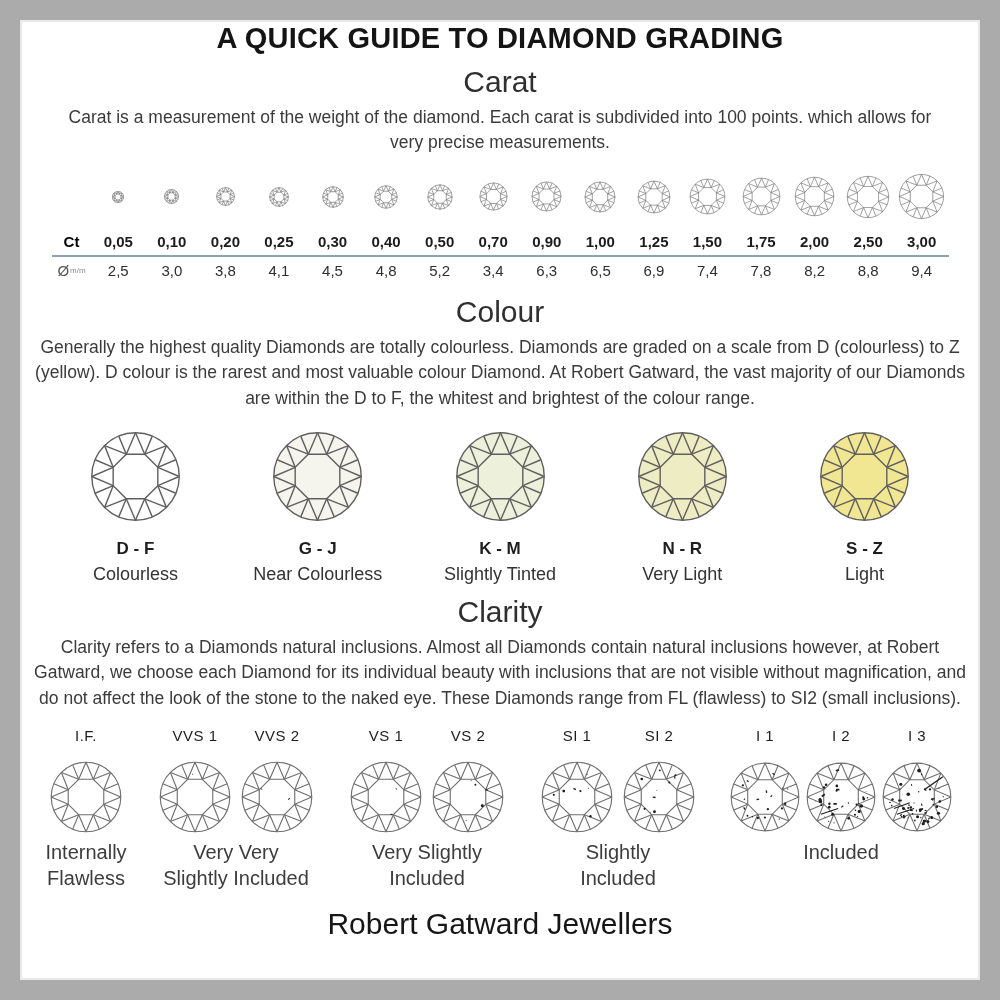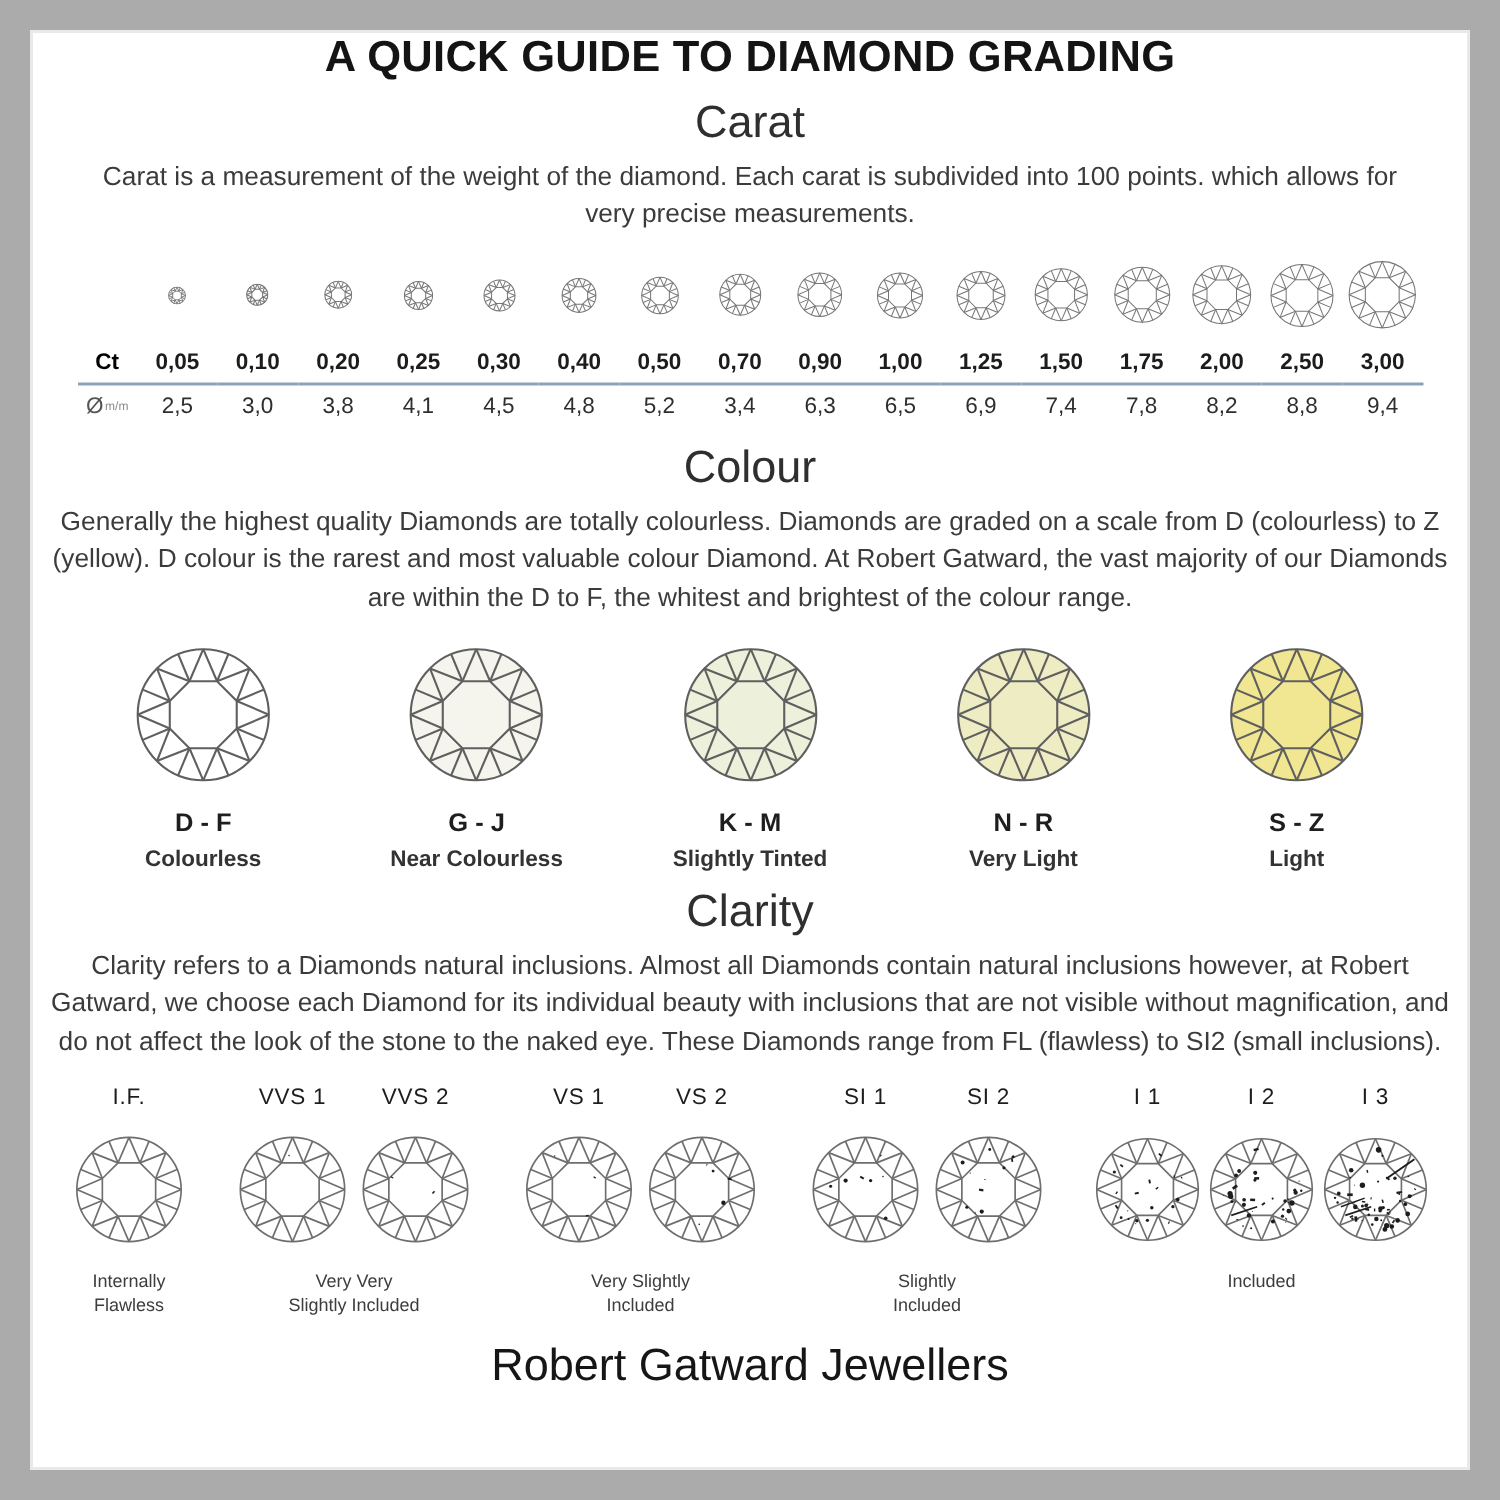--- a/index.html
+++ b/index.html
@@ -22,31 +22,31 @@
   .mm-cell{height:28px;font-size:15px;color:#2e2e2e;border-top:2px solid #8ba3b9;}
   .rowlabel{font-weight:700;color:#000000;}
   .mm-rowlabel{font-weight:400;color:#555;}
   .unit{font-size:8px;color:#8b8b8b;margin-left:1px;line-height:1;}
 
   
   .colour-row{width:905px;margin:14px auto 0 auto;display:flex;justify-content:space-between;}
   .colour-item{width:176px;display:flex;flex-direction:column;}
   .colour-item .stone{height:104px;display:flex;align-items:center;justify-content:center;}
   .colour-range{font-size:17px;font-weight:700;color:#1e1e1e;margin-top:10px;}
-  .colour-label{font-size:15px;color:#333;margin-top:5px;font-weight:bold;}
+  .colour-label{font-size:18px;color:#333;margin-top:5px;}
 
   
   .clarity-row{width:910px;margin:16px auto 0 auto;display:flex;justify-content:space-between;align-items:flex-start;}
   .clarity-group{display:flex;flex-direction:column;align-items:center;}
   .stones-labels{display:flex;}
   .stone-col{width:82px;display:flex;flex-direction:column;align-items:center;}
   .group-i .stone-col{width:76px;}
   .stone-label{font-size:15px;font-weight:400;color:#1d1d1d;height:22px;letter-spacing:.5px;}
   .stone-art{height:84px;display:flex;align-items:center;justify-content:center;margin-top:6px;}
-  .group-sublabel{font-size:12px;color:#3d3d3d;line-height:1.3;margin-top:12px;white-space:pre-line;}
+  .group-sublabel{font-size:20px;color:#3d3d3d;line-height:1.3;margin-top:0;white-space:pre-line;}
 
   .footer{font-size:30px;color:#161616;margin-top:16px;}
   svg{display:block;}
 </style>
 </head>
 <body>
 
 <div class="frame">
   <div class="page">
 

